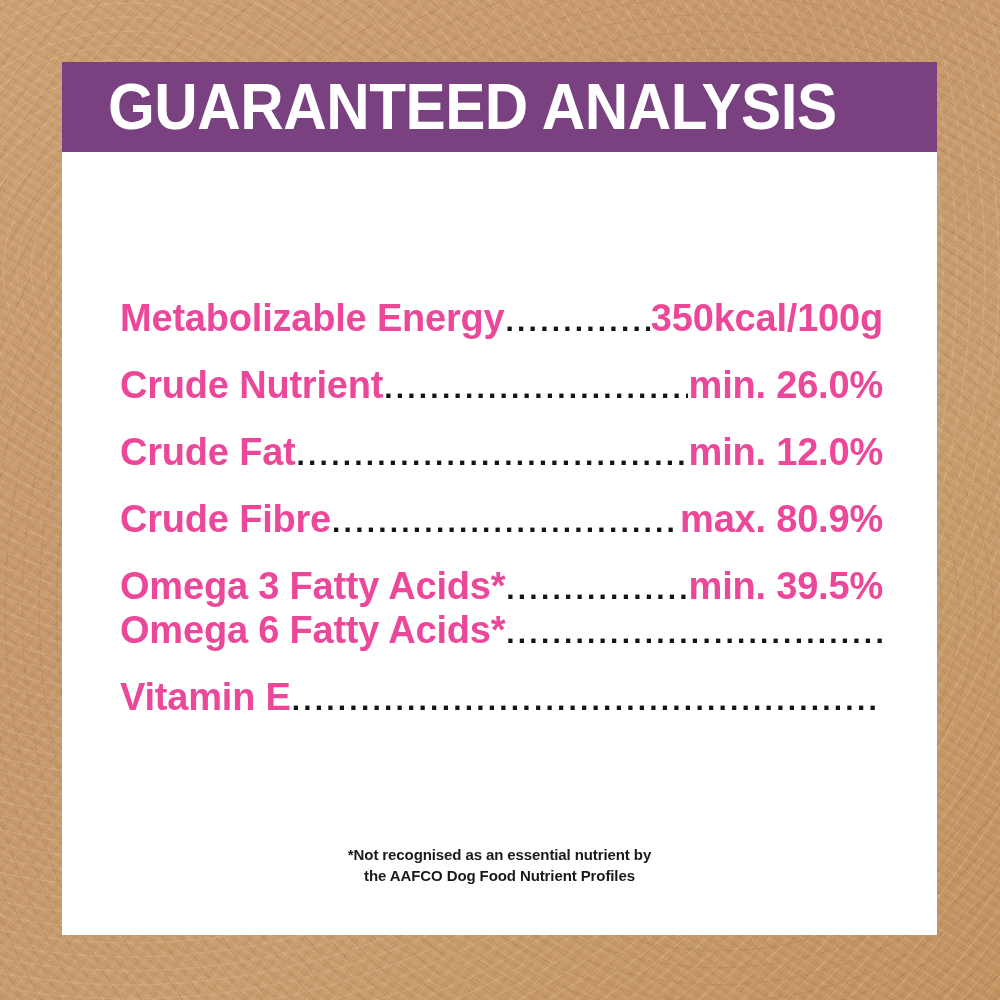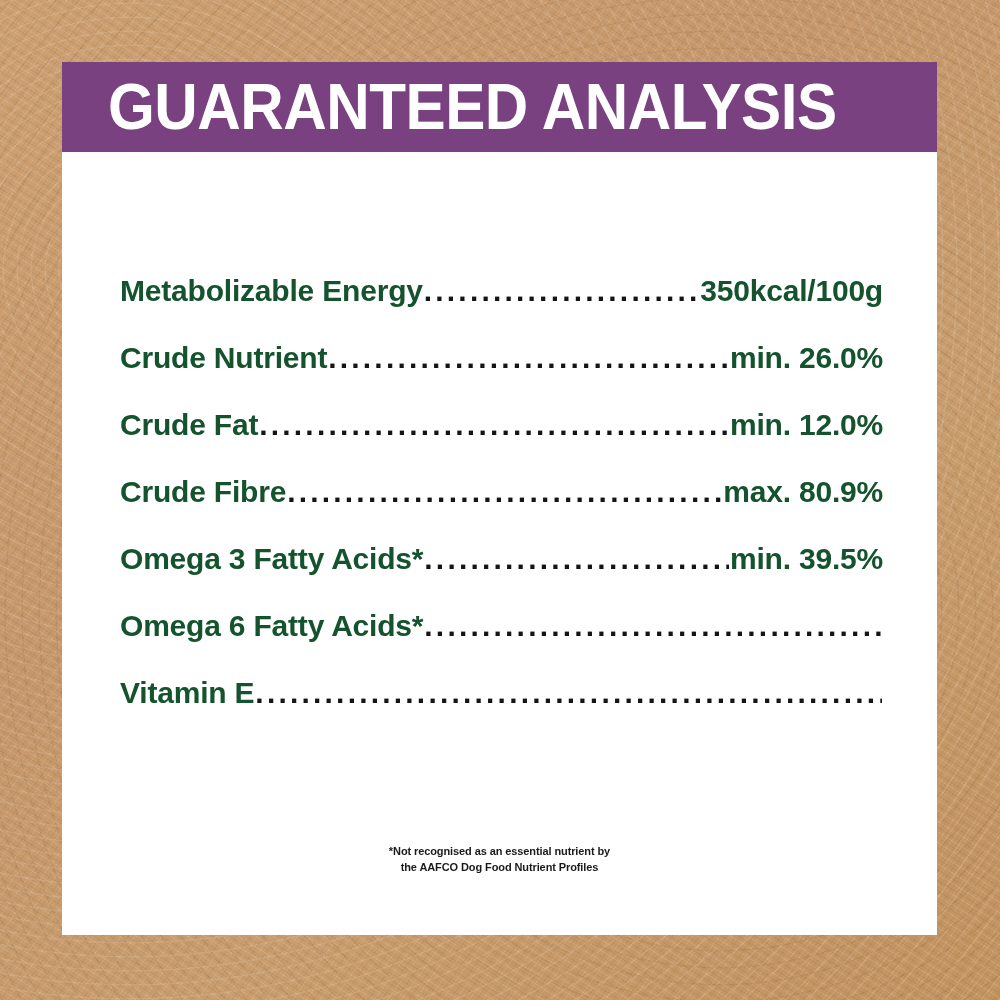--- a/index.html
+++ b/index.html
@@ -78,23 +78,23 @@
   #list {
     position: absolute;
     left: 58px;
     top: 212px;
     width: 763px;
   }
   .row {
     display: flex;
     align-items: baseline;
     height: 67px;
-    font-size: 30px;
+    font-size: 38px;
     font-weight: bold;
-    color: #14532d;
+    color: #ec4899;
     letter-spacing: -0.2px;
     white-space: nowrap;
   }
   .row-label {
     flex: 0 0 auto;
   }
   .row-leader {
     flex: 1 1 auto;
     overflow: hidden;
     margin: 0 1px;
@@ -106,30 +106,31 @@
     display: block;
     font-size: 30px;
     font-weight: bold;
     letter-spacing: 3.2px;
     color: #141414;
     line-height: 1em;
   }
   .row-value {
     flex: 0 0 auto;
     text-align: center;
+    margin-top: 23px;
   }
 
   
   #footnote {
     position: absolute;
     left: 0;
     top: 782px;
     width: 875px;
     text-align: center;
-    font-size: 11px;
+    font-size: 15px;
     font-weight: bold;
     color: #1a1a1a;
     line-height: 1.42;
     letter-spacing: -0.1px;
   }
   #footnote div { white-space: nowrap; }
 </style>
 </head>
 <body>
 

